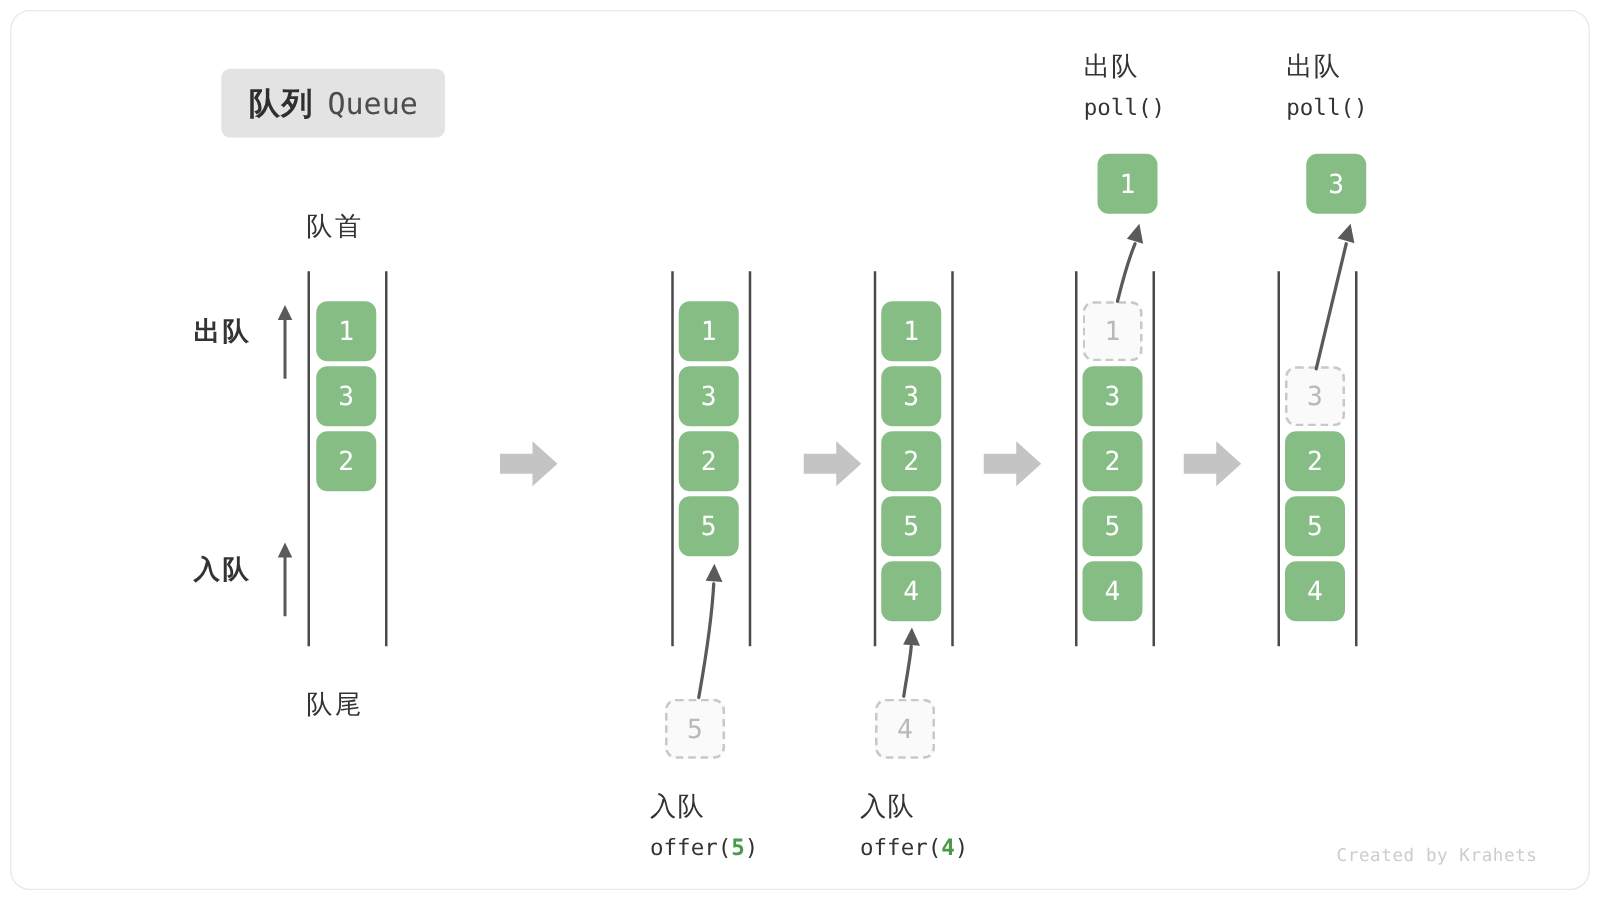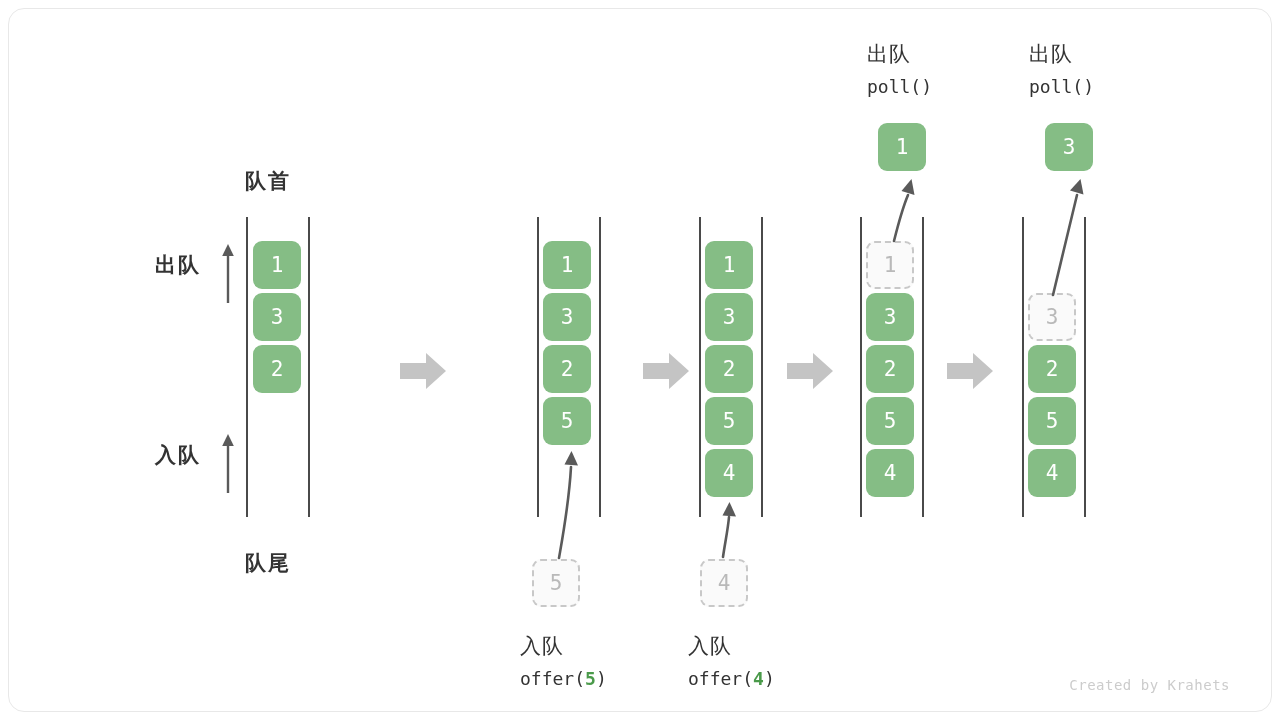--- a/index.html
+++ b/index.html
@@ -33,21 +33,21 @@
     font-size: 25px; font-weight: bold; color: #2f2f2f;
     letter-spacing: 1px;
   }
   #title-badge .en {
     font-family: "DejaVu Sans Mono", "Liberation Mono", monospace;
     font-size: 24px; color: #4d4d4d;
   }
 
   
   .end-label {
-    font-size: 21px; font-weight: bold; color: #333333;
+    font-size: 21px; font-weight: normal; color: #333333;
     letter-spacing: 2px; white-space: nowrap;
   }
 
   
   .side-label {
     font-size: 21px; font-weight: bold; color: #333333;
     letter-spacing: 2px; white-space: nowrap;
   }
 
   
@@ -95,20 +95,24 @@
     font-size: 14px; color: #cccccc; letter-spacing: 0.5px;
   }
 
   svg { overflow: visible; display: block; }
 </style>
 </head>
 <body>
 
 <div id="card">
 
+  <div id="title-badge" class="abs">
+    <span class="zh">队列</span>
+    <span class="en">Queue</span>
+  </div>
 
   <div class="abs end-label" style="left:236px; top:158px;">队首</div>
   <div class="abs end-label" style="left:236px; top:540px;">队尾</div>
 
   <div class="abs side-label" style="left:146px; top:242px;">出队</div>
   <div class="abs" style="left:210px; top:234px;">
     <svg width="18" height="62" viewBox="0 0 18 62">
       <line x1="9" y1="60" x2="9" y2="10" stroke="#5a5a5a" stroke-width="2.4"></line>
       <polygon points="9,1 3.2,13 14.8,13" fill="#5a5a5a"></polygon>
     </svg>

